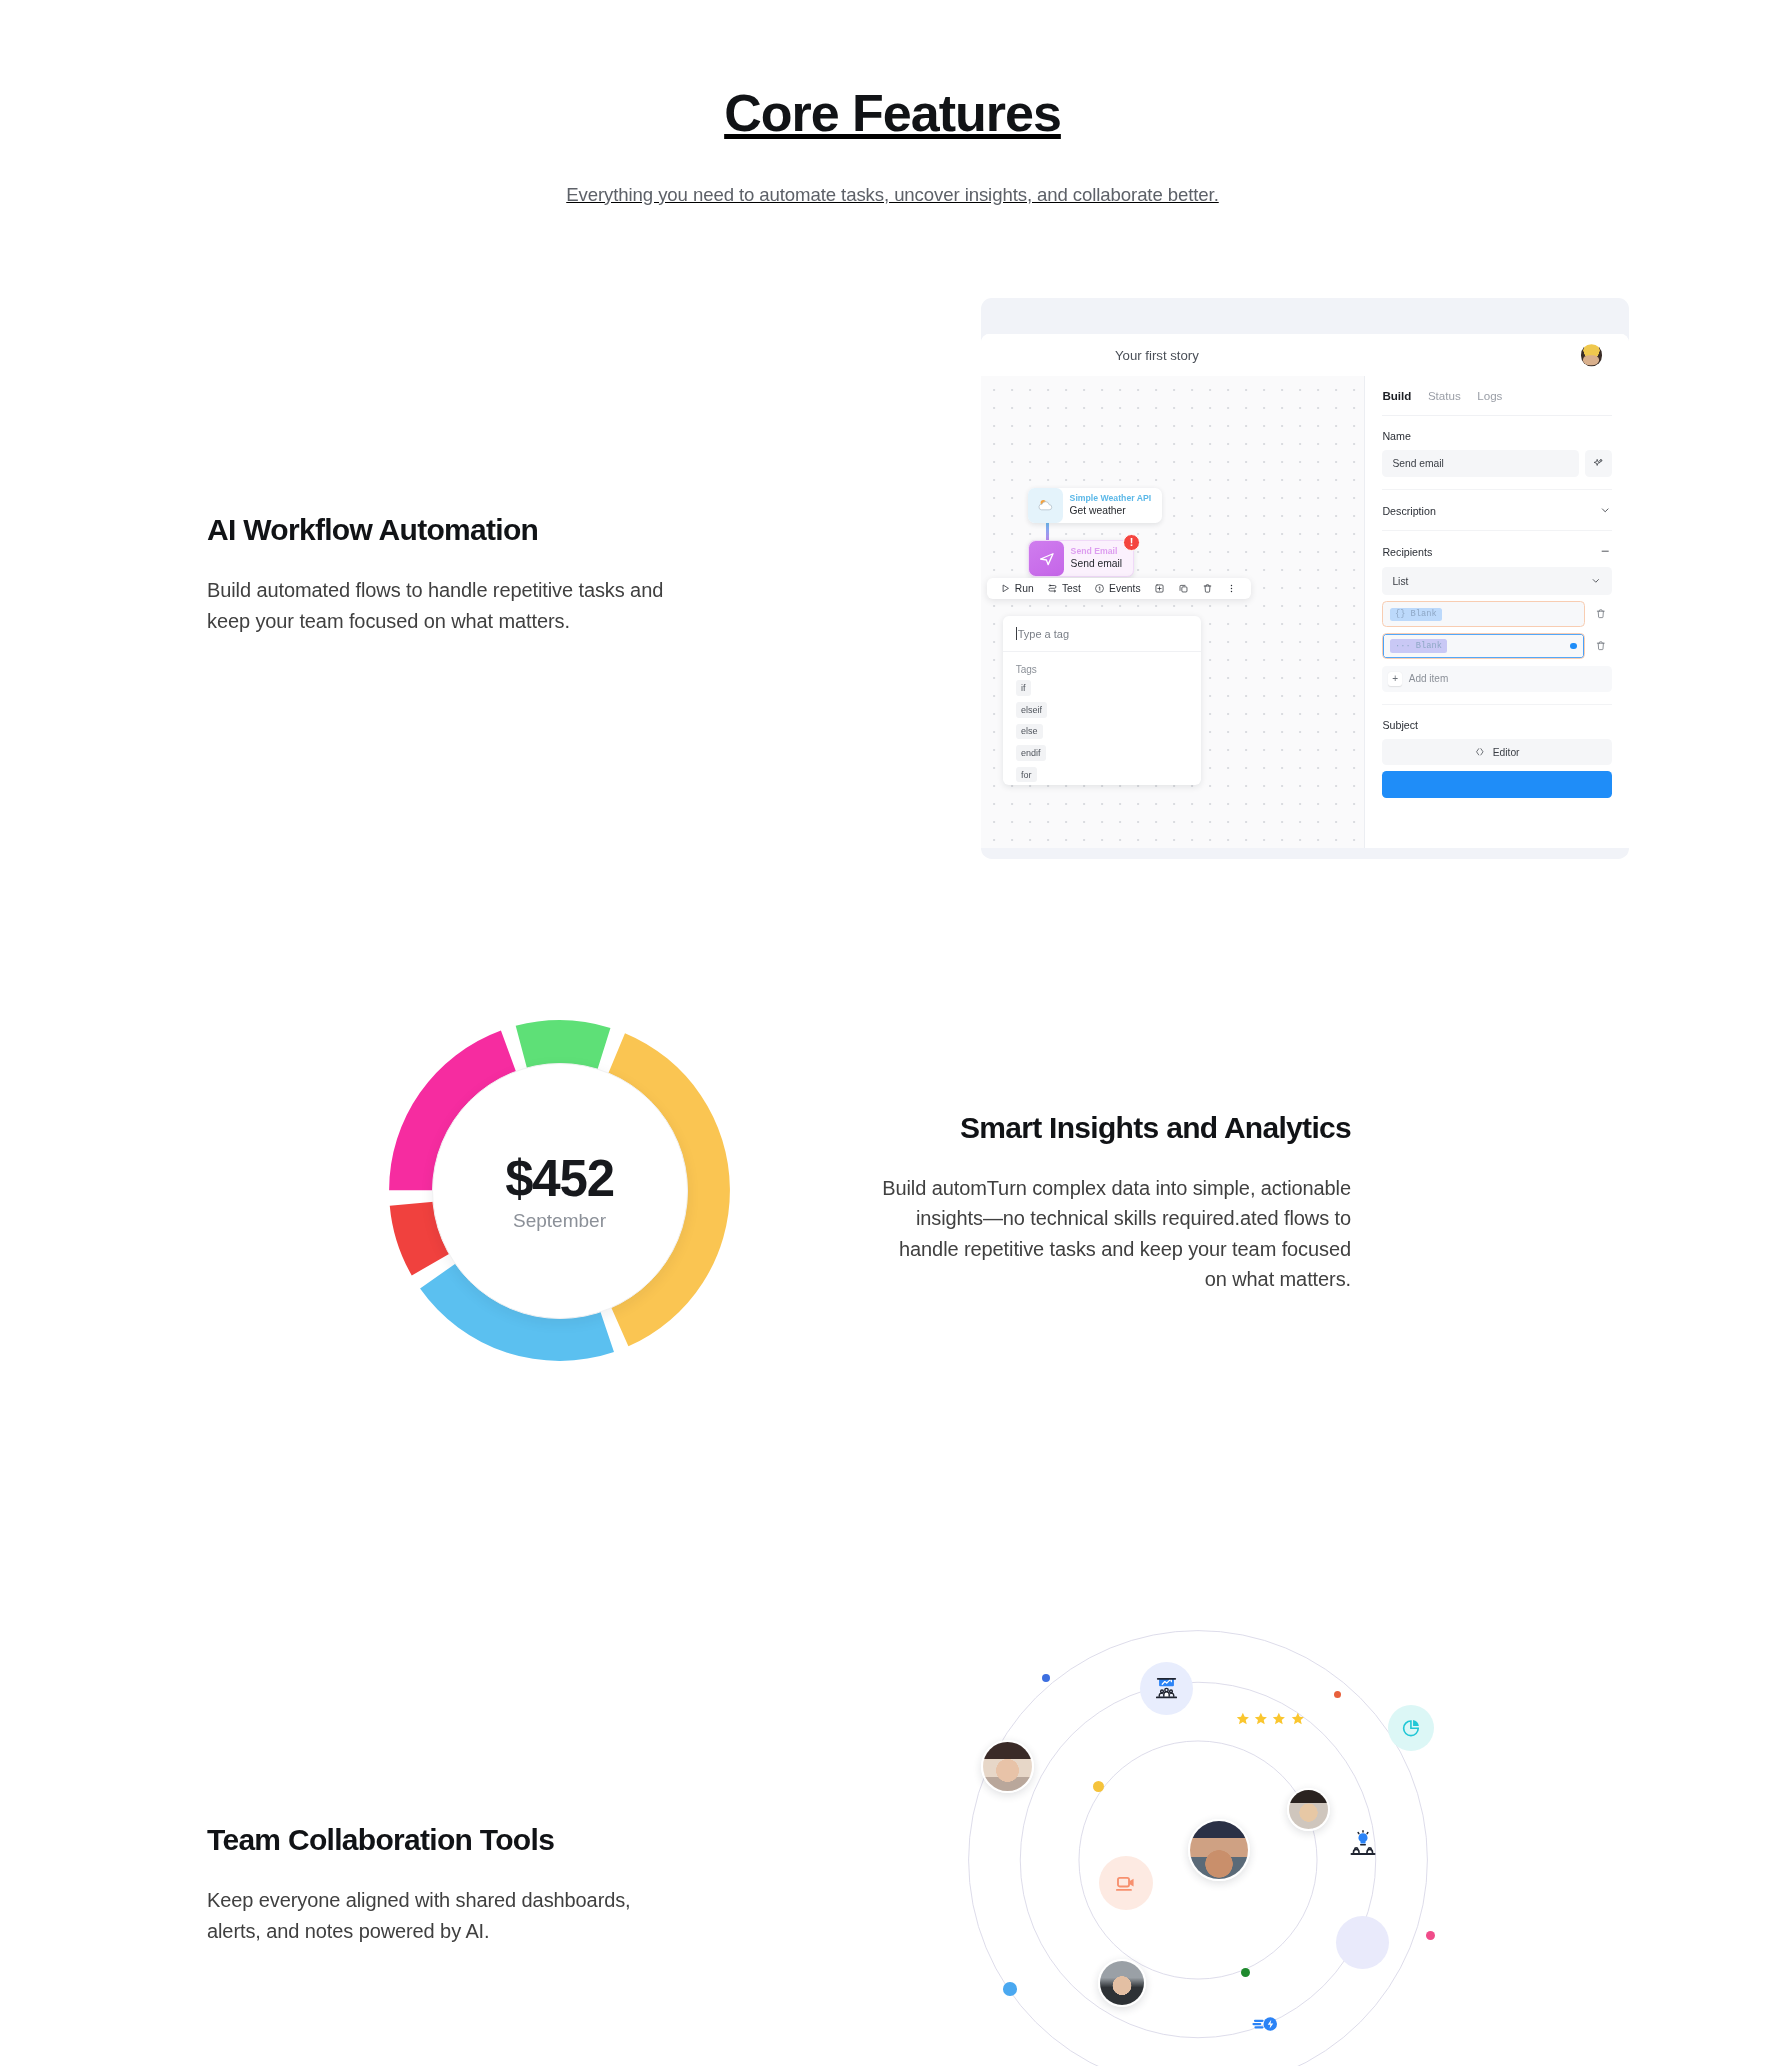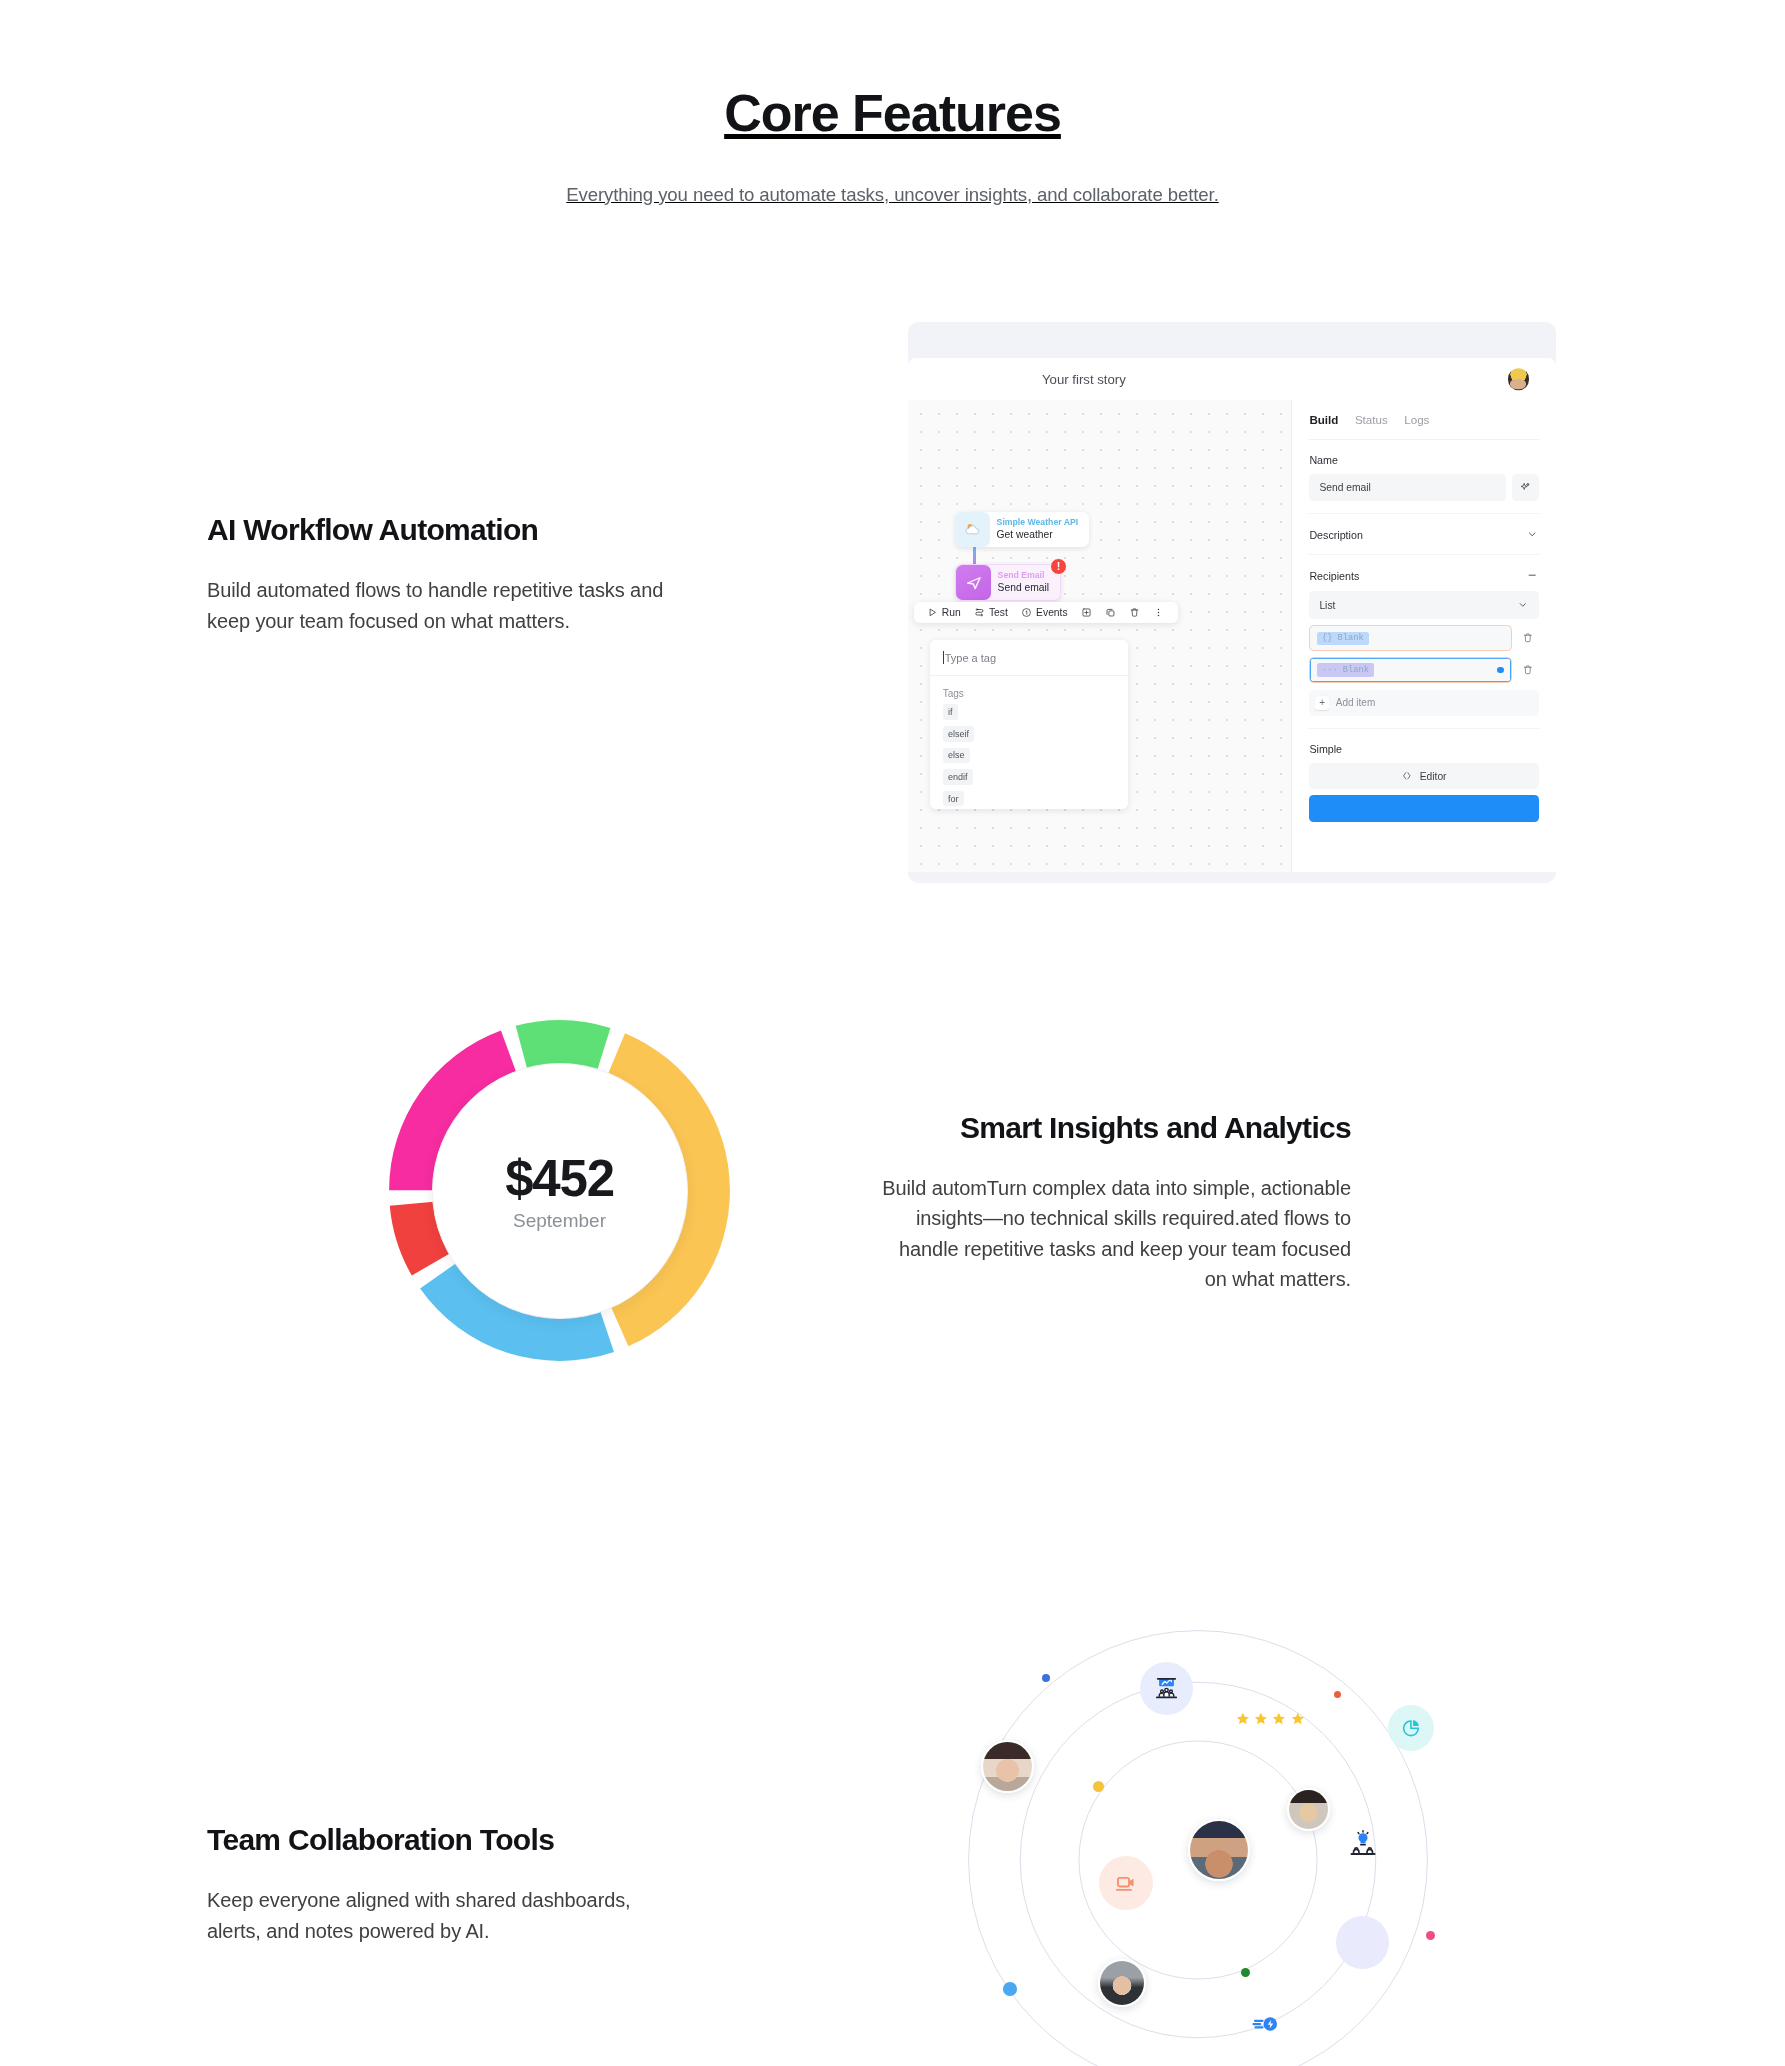--- a/index.html
+++ b/index.html
@@ -34,23 +34,23 @@
     font-size: 30px; font-weight: 700; color: #111316; letter-spacing: -0.7px;
   }
   .f-desc {
     margin-top: 28px; font-size: 20px; line-height: 1.52;
     color: #404040; letter-spacing: -0.1px;
   }
 
   
   #sec-workflow { top: 285px; height: 579px; }
   .wf-wrap {
-    position: absolute; left: 908px; top: 298px;
+    position: absolute; left: 981px; top: 298px;
     width: 648px; height: 561px;
-    background: #f1f3f8; border-radius: 10.7px; overflow: hidden; margin-top: 24px;
+    background: #f1f3f8; border-radius: 10.7px; overflow: hidden;
   }
   .wf-shell {
     position: absolute; left: 0; top: 36px; right: 0; bottom: 10.7px;
     background: #ffffff; border-radius: 8.3px 8.3px 0 0; overflow: hidden;
   }
   .wf-topbar {
     height: 42px; background:#fff; display:flex; align-items:center;
     position:relative;
   }
   .wf-story { margin-left: 134px; font-size: 13.2px; color: #4a4f57; }
@@ -416,21 +416,21 @@
           </div>
 
           <div class="pn-add">
             <span class="sq">+</span>
             <span>Add item</span>
           </div>
         </div>
 
 
         <div class="pn-sec" style="border-bottom:none">
-          <div class="pn-label">Simple</div>
+          <div class="pn-label">Subject</div>
           <div class="pn-editor">
             <span>
               <svg width="11.6" height="11.6" viewBox="0 0 24 24" fill="none" stroke="#3a3e45" stroke-width="1.5" stroke-linecap="round" stroke-linejoin="round">
                   <path d="M9.8 5.5 5.3 12l4.5 6.5M14.2 5.5 18.7 12l-4.5 6.5"></path>
                 </svg>
             </span>
             <span>Editor</span>
           </div>
           <div class="pn-option">
             

